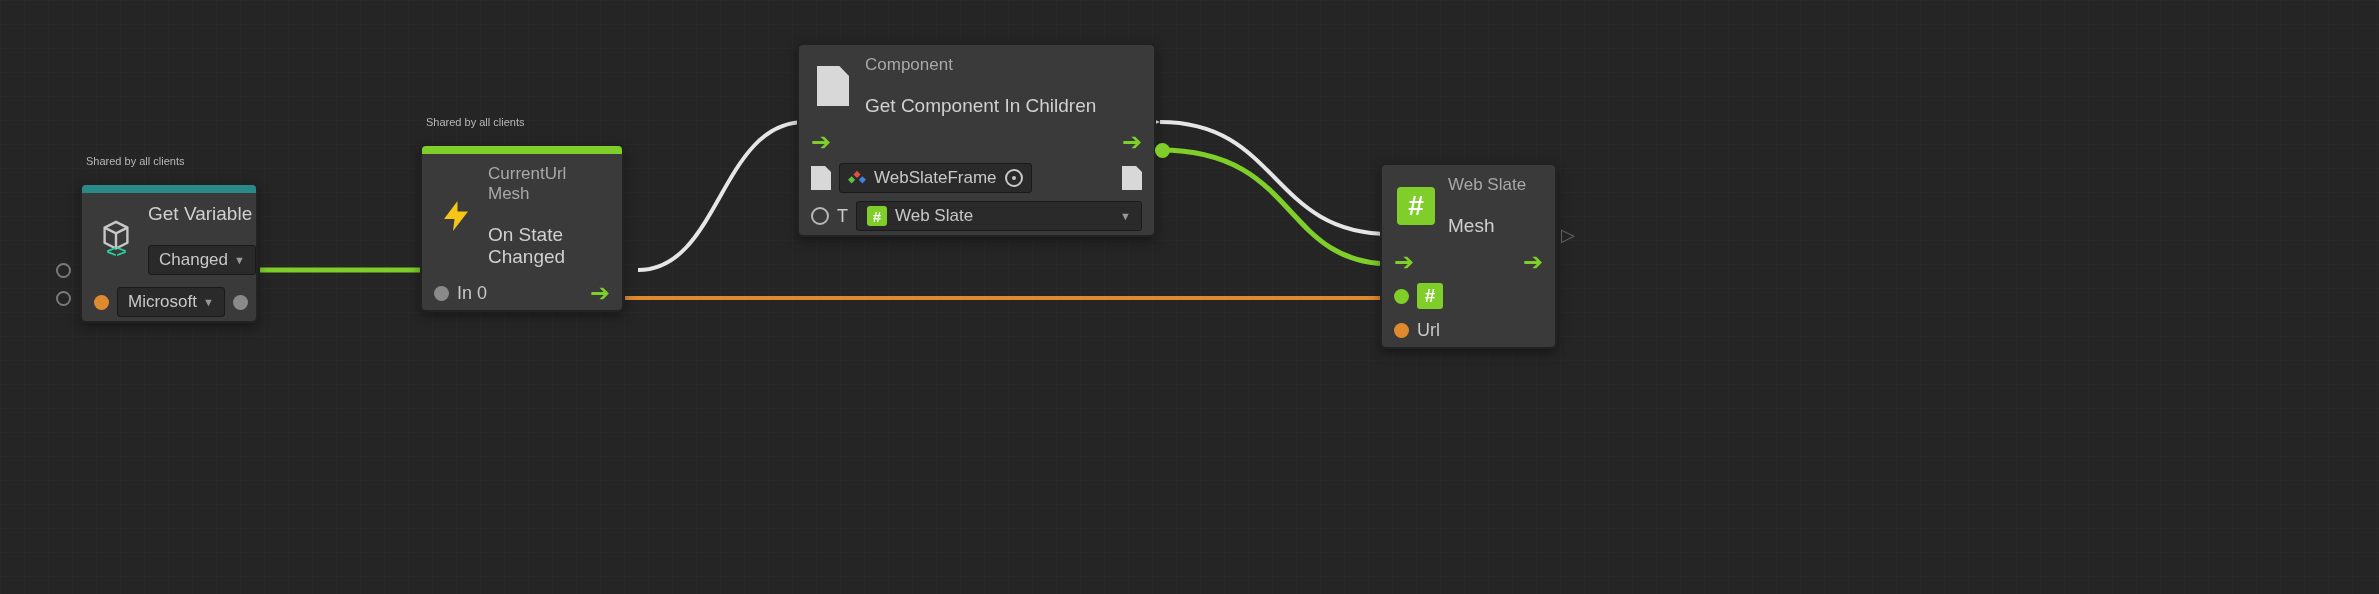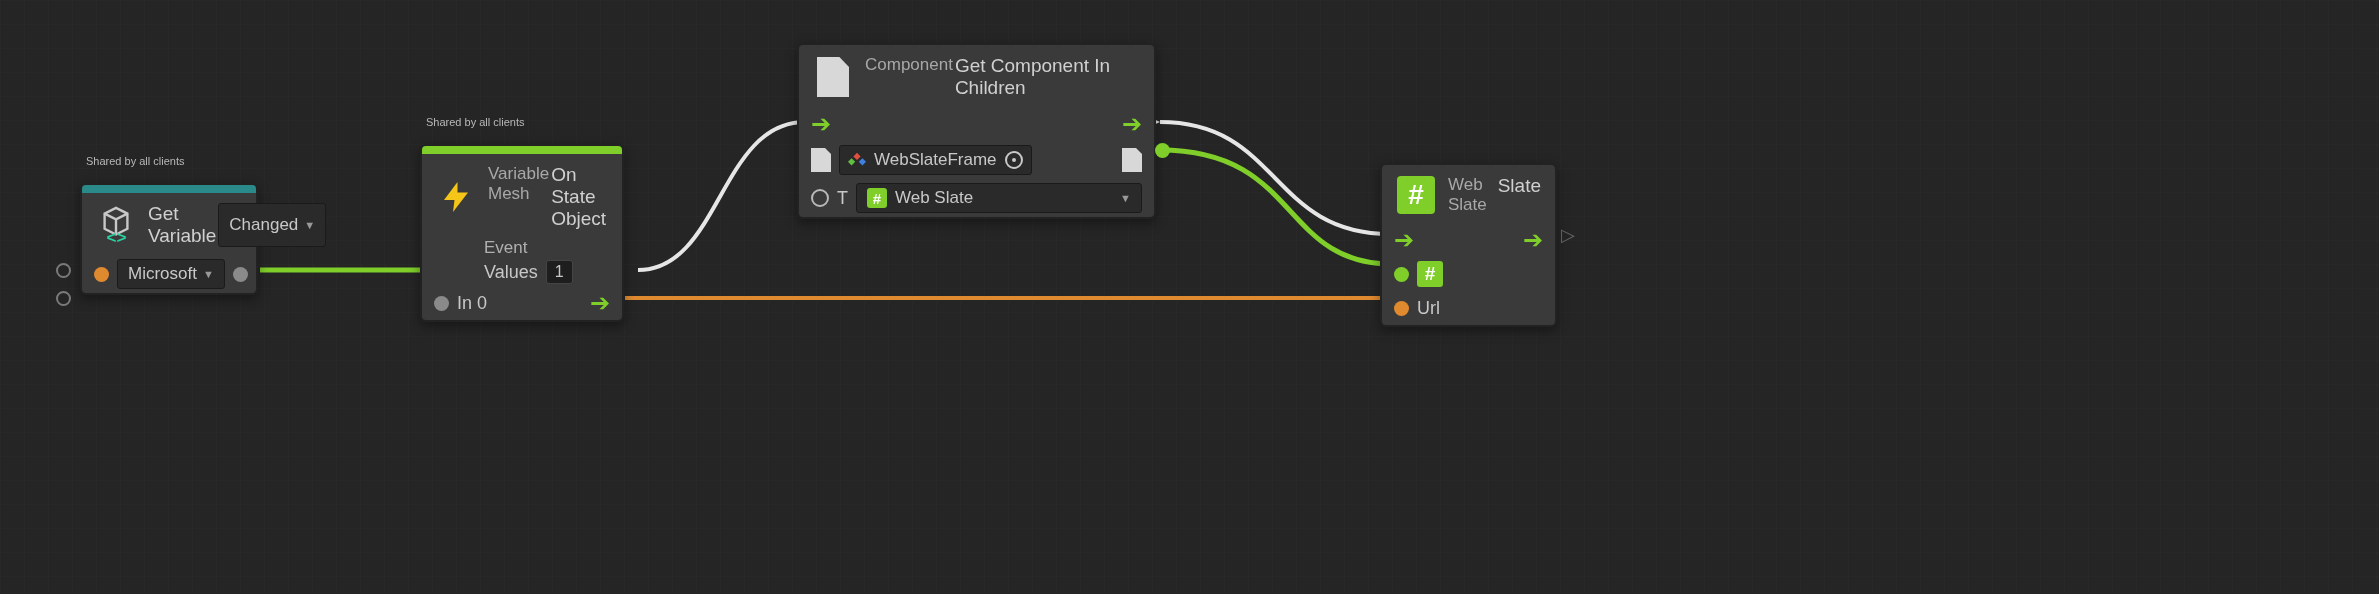--- a/index.html
+++ b/index.html
@@ -43,21 +43,21 @@
   .strip-green { background: #7fce2a; }
   .title-row {
     display: flex; align-items: center; gap: 12px;
     padding: 10px 14px 8px 14px;
   }
   .title-icon {
     width: 40px; height: 40px;
     display: flex; align-items: center; justify-content: center;
     flex-shrink: 0;
   }
-  .title-text { display: flex; flex-direction: row; gap: 2px; }
+  .title-text { display: flex; flex-direction: column; gap: 20px; }
   .title-primary { font-size: 19px; color: #d0d0d0; }
   .title-sub { font-size: 17px; color: #a8a8a8; }
   .row {
     display: flex; align-items: center;
     padding: 4px 12px;
     min-height: 34px;
     gap: 8px;
     position: relative;
   }
   .row.output { justify-content: flex-end; }
@@ -226,29 +226,22 @@
 <div class="node" style="left:420px; top:144px; width:204px;">
   <span class="node-sharedlabel">Shared by all clients</span>
   <div class="strip strip-green"></div>
   <div class="title-row">
     <span class="title-icon">
       <svg width="36" height="36" viewBox="0 0 24 24">
           <path d="M13 2 L4 14 L11 14 L10 22 L20 9 L13 9 Z" fill="#f5c518"></path>
         </svg>
     </span>
     <div class="title-text">
-      <span class="title-sub">Variable Mesh</span>
-      <span class="title-primary">On State Object</span>
-    </div>
-  </div>
-  <div style="padding:0 14px 2px 62px;">
-    <div class="label-small">Event</div>
-    <div style="display:flex;align-items:center;gap:8px;margin-top:2px;">
-      <span class="label">Values</span>
-      <span class="numbox">1</span>
+      <span class="title-sub">CurrentUrl Mesh</span>
+      <span class="title-primary">On State Changed</span>
     </div>
   </div>
   <div class="row between" style="">
     <span style="display:flex;align-items:center;gap:8px;">
       <span class="port-dot port-gray"></span>
       <span class="label">In 0</span>
     </span>
     <span class="flow-arrow">➔</span>
   </div>
 </div>
@@ -301,21 +294,21 @@
 
 <span class="port-dot port-green" style="position:absolute; left:1155px; top:143px;"></span>
 
 <div class="node" style="left:1380px; top:163px; width:177px;">
   <div class="title-row">
     <span class="title-icon">
         <div class="hash-badge-big">#</div>
       </span>
     <div class="title-text">
       <span class="title-sub">Web Slate</span>
-      <span class="title-primary">Slate</span>
+      <span class="title-primary">Mesh</span>
     </div>
   </div>
   <div class="row between">
     <span class="flow-arrow">➔</span>
     <span class="flow-arrow">➔</span>
   </div>
   <div class="row">
     <span class="port-dot port-green"></span>
     <span class="hash-badge">#</span>
   </div>

